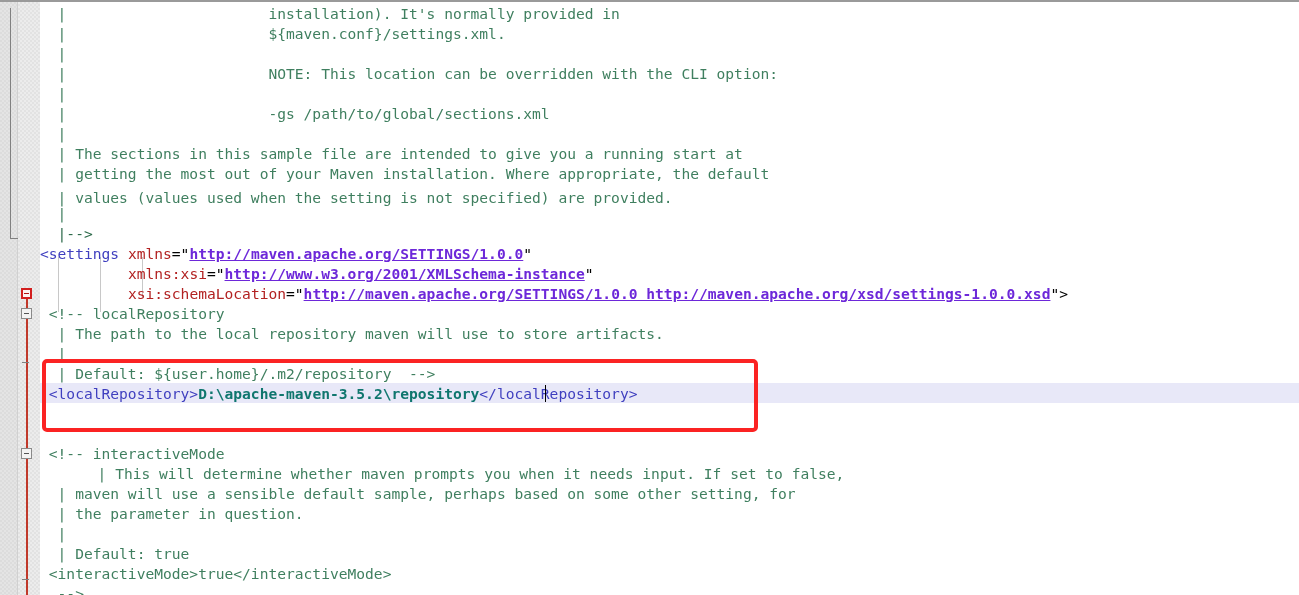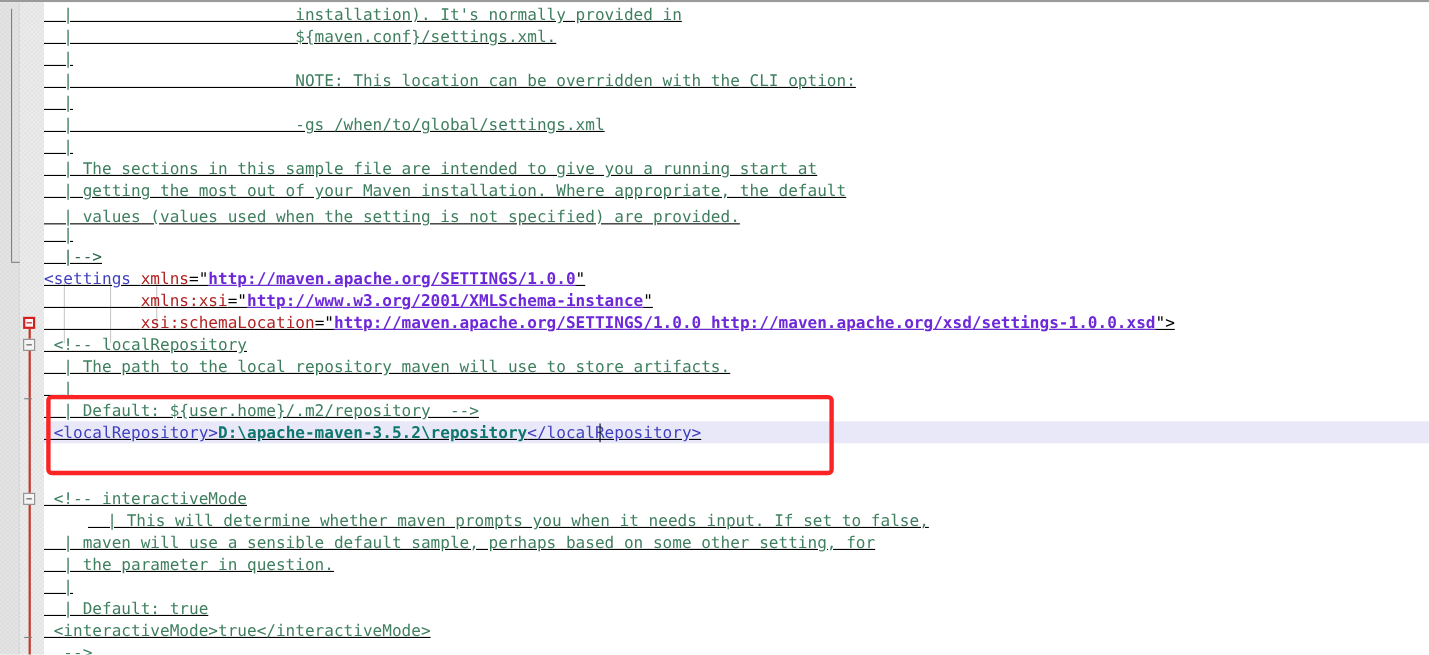--- a/index.html
+++ b/index.html
@@ -108,21 +108,20 @@
     width: 1px;
     background: #c8c8c8;
   }
 
   .line {
     position: absolute;
     left: 0;
     height: 20px;
     white-space: pre;
     letter-spacing: 0px;
-    text-decoration: underline;
   }
 
   
   #caret-line-bg {
     position: absolute;
     left: 0;
     width: 1259px;
     height: 20px;
     background: #e8e8f8;
   }
@@ -185,21 +184,21 @@
         <div class="indent-guide" style="left: 18px; top: 255px; height: 55px;"></div>
         <div class="indent-guide" style="left: 60px; top: 255px; height: 55px;"></div>
         <div class="indent-guide" style="left: 102px; top: 255px; height: 40px;"></div>
       </div>
     <div id="lines-host">
         <div class="line" style="top: 2px;"><span class="cmt">  |                       installation). It's normally provided in</span></div>
         <div class="line" style="top: 22px;"><span class="cmt">  |                       ${maven.conf}/settings.xml.</span></div>
         <div class="line" style="top: 42px;"><span class="cmt">  |</span></div>
         <div class="line" style="top: 62px;"><span class="cmt">  |                       NOTE: This location can be overridden with the CLI option:</span></div>
         <div class="line" style="top: 82px;"><span class="cmt">  |</span></div>
-        <div class="line" style="top: 102px;"><span class="cmt">  |                       -gs /when/to/global/settings.xml</span></div>
+        <div class="line" style="top: 102px;"><span class="cmt">  |                       -gs /path/to/global/sections.xml</span></div>
         <div class="line" style="top: 122px;"><span class="cmt">  |</span></div>
         <div class="line" style="top: 142px;"><span class="cmt">  | The sections in this sample file are intended to give you a running start at</span></div>
         <div class="line" style="top: 162px;"><span class="cmt">  | getting the most out of your Maven installation. Where appropriate, the default</span></div>
         <div class="line" style="top: 186px;"><span class="cmt">  | values (values used when the setting is not specified) are provided.</span></div>
         <div class="line" style="top: 202px;"><span class="cmt">  |</span></div>
         <div class="line" style="top: 222px;"><span class="cmt-d">  |--&gt;</span></div>
         <div class="line" style="top: 242px;"><span class="tag">&lt;settings </span><span class="attr2">xmlns</span><span class="pun">="</span><span class="link">http://maven.apache.org/SETTINGS/1.0.0</span><span class="pun">"</span></div>
         <div class="line" style="top: 262px;"><span class="pun">          </span><span class="attr2">xmlns:xsi</span><span class="pun">="</span><span class="link">http://www.w3.org/2001/XMLSchema-instance</span><span class="pun">"</span></div>
         <div class="line" style="top: 282px;"><span class="pun">          </span><span class="attr2">xsi:schemaLocation</span><span class="pun">="</span><span class="link">http://maven.apache.org/SETTINGS/1.0.0 http://maven.apache.org/xsd/settings-1.0.0.xsd</span><span class="pun">"&gt;</span></div>
         <div class="line" style="top: 302px;"><span class="cmt"> &lt;!-- localRepository</span></div>

